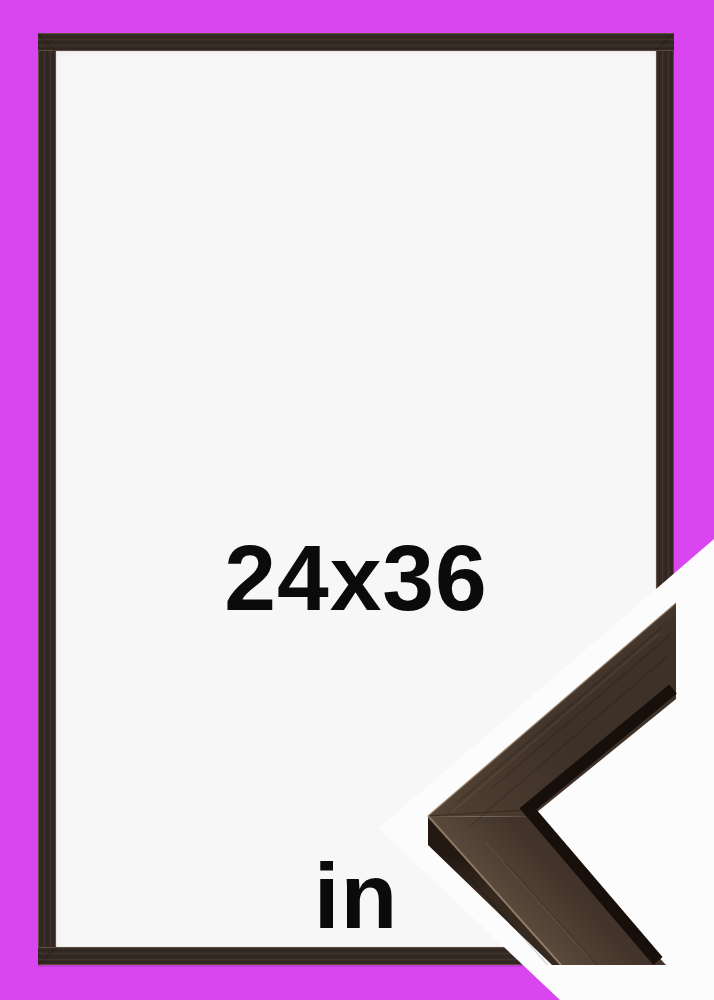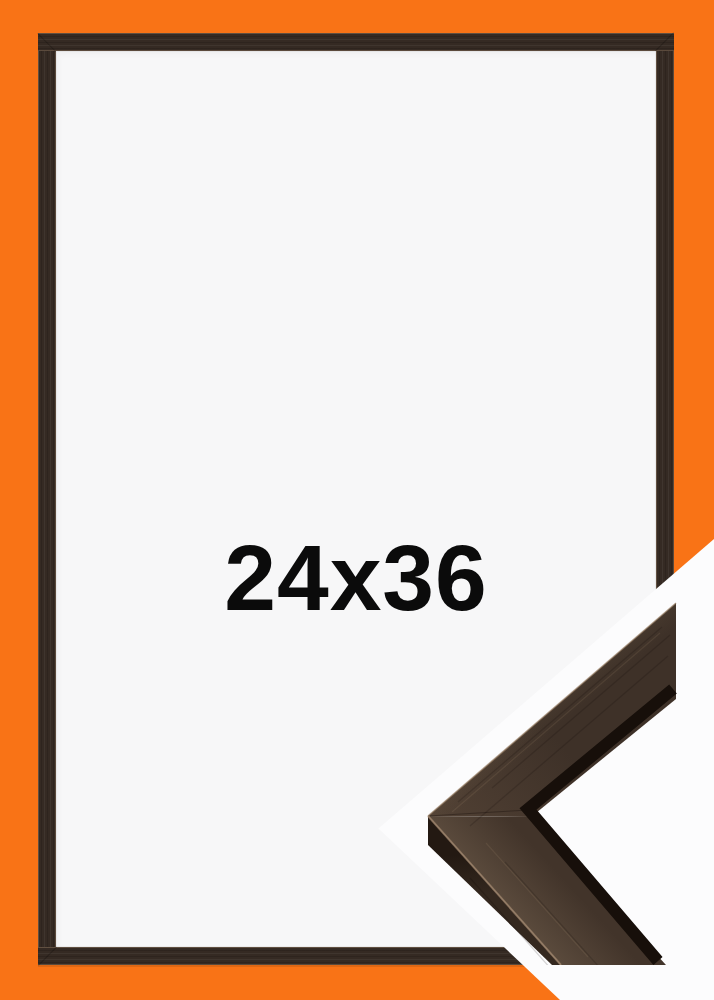--- a/index.html
+++ b/index.html
@@ -1,19 +1,19 @@
 <!DOCTYPE html>
 <html><head>
 <meta charset="utf-8">
 <style>
   html,body{margin:0;padding:0;}
   .stage{
     position:relative;
     width:714px;height:1000px;
-    background:#f97316;
+    background:#d946ef;
     overflow:hidden;
     font-family:"Liberation Sans", sans-serif;
   }
   
   .interior{
     position:absolute;left:56px;top:51px;width:600px;height:896px;
     background:#f7f7f8;
     box-shadow:inset 0 0 0 1px rgba(0,0,0,0.045), inset 2px 3px 6px rgba(0,0,0,0.035);
   }
   
@@ -59,20 +59,21 @@
 </style>
 </head>
 <body>
 
 <div class="stage">
 
   <div class="interior"></div>
 
   <div class="size-label">
     <div>24x36</div>
+    <div>in</div>
   </div>
 
   <div class="bar h top"></div>
   <div class="bar h bottom"></div>
   <div class="bar v left"></div>
   <div class="bar v right"></div>
   <div class="seam tl"></div>
   <div class="seam tr"></div>
   <div class="seam bl"></div>
   <div class="frame-shadow"></div>

